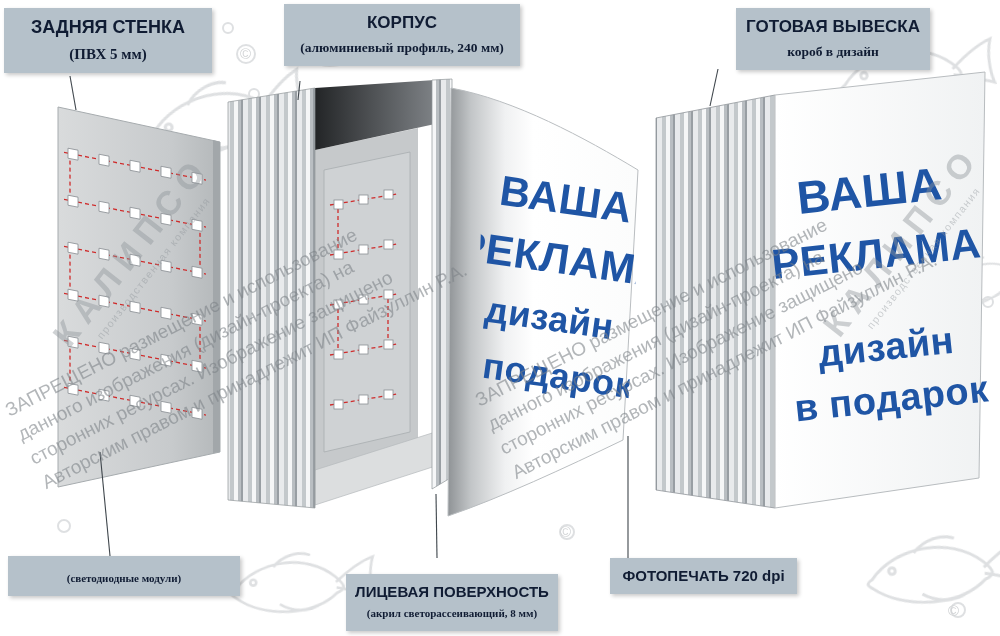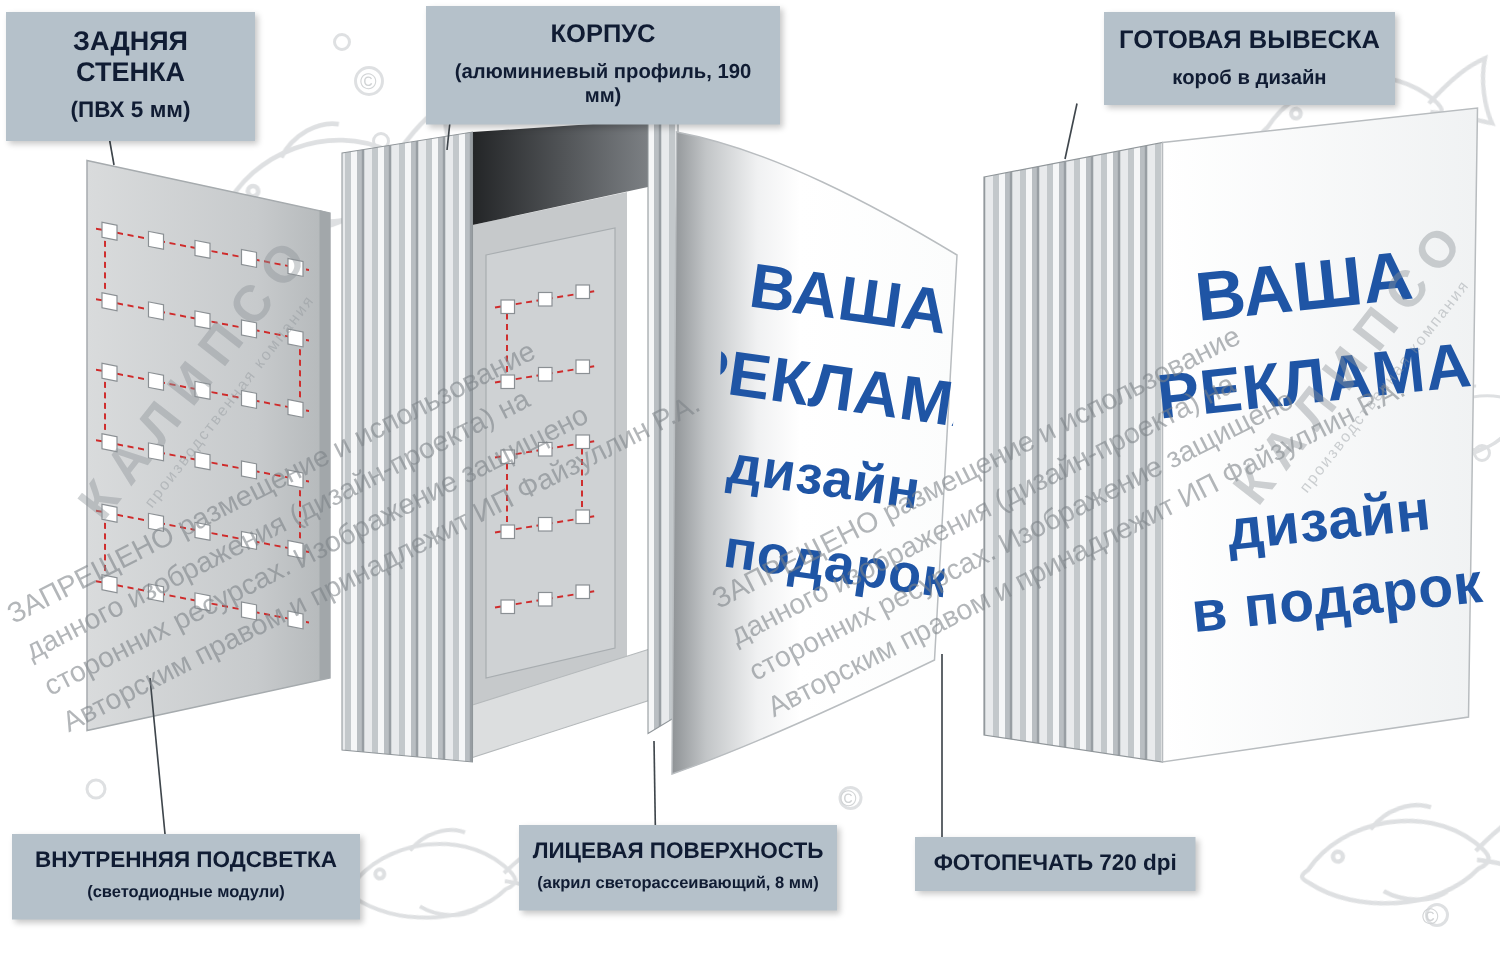--- a/index.html
+++ b/index.html
@@ -3,21 +3,21 @@
 <meta charset="utf-8">
 <style>
   html,body{margin:0;padding:0;background:#fff;font-family:"Liberation Sans",sans-serif;}
   .canvas{position:relative;width:1000px;height:636px;background:#ffffff;overflow:hidden;}
   svg{position:absolute;left:0;top:0;}
   svg text{font-family:"Liberation Sans",sans-serif;}
 
   .label-box{position:absolute;background:#b5c1ca;color:#101c33;text-align:center;
     padding:9px 8px 10px 8px;box-shadow:2px 2px 4px rgba(0,0,0,.22);box-sizing:border-box;}
   .label-title{font-weight:bold;font-size:17px;line-height:1.15;}
-  .label-sub{font-weight:bold;font-size:13.5px;line-height:1.25;margin-top:7px;}
+  .label-sub{font-weight:bold;font-size:13.5px;line-height:1.25;margin-top:7px;font-family:Liberation Serif, serif;}
   .lb-sm .label-title{font-size:15px;}
   .lb-sm .label-sub{font-size:11px;}
   .lb-lg .label-title{font-size:18px;}
   .lb-lg .label-sub{font-size:15px;}
 
   .wm-block{position:absolute;width:640px;transform:rotate(-27deg);color:#7c8287;opacity:.58;
     font-size:19px;line-height:27px;white-space:nowrap;pointer-events:none;}
   .wm-brand{position:absolute;transform:rotate(-52deg);transform-origin:left top;color:#8d9398;
     opacity:.42;pointer-events:none;text-align:center;white-space:nowrap;}
   .wm-brand-name{font-size:34px;font-weight:bold;letter-spacing:9px;}
@@ -231,41 +231,40 @@
 </div>
 <div class="wm-brand" style="left:45px;top:330px;">
   <div class="wm-brand-name">КАЛИПСО</div>
   <div class="wm-brand-sub">производственная компания</div>
 </div>
 <div class="wm-brand" style="left:815px;top:320px;">
   <div class="wm-brand-name">КАЛИПСО</div>
   <div class="wm-brand-sub">производственная компания</div>
 </div>
 
-<div class="label-box lb-lg" style="left:4px;top:8px;width:166px;">
+<div class="label-box lb-lg" style="left:4px;top:8px;width:208px;">
   <div class="label-title">ЗАДНЯЯ СТЕНКА</div>
   <div class="label-sub">(ПВХ 5 мм)</div>
 </div>
 
 <div class="label-box" style="left:284px;top:4px;width:236px;">
   <div class="label-title">КОРПУС</div>
-  <div class="label-sub">(алюминиевый профиль, 190 мм)</div>
+  <div class="label-sub">(алюминиевый профиль, 240 мм)</div>
 </div>
 
 <div class="label-box" style="left:736px;top:8px;width:194px;">
   <div class="label-title">ГОТОВАЯ ВЫВЕСКА</div>
   <div class="label-sub">короб в дизайн</div>
 </div>
 
 <div class="label-box lb-sm" style="left:8px;top:556px;width:232px;">
-  <div class="label-title">ВНУТРЕННЯЯ ПОДСВЕТКА</div>
   <div class="label-sub">(светодиодные модули)</div>
 </div>
 
-<div class="label-box lb-sm" style="left:346px;top:550px;width:212px;">
+<div class="label-box lb-sm" style="left:346px;top:574px;width:212px;">
   <div class="label-title">ЛИЦЕВАЯ ПОВЕРХНОСТЬ</div>
   <div class="label-sub">(акрил светорассеивающий, 8 мм)</div>
 </div>
 
 <div class="label-box lb-sm" style="left:610px;top:558px;width:187px;">
   <div class="label-title">ФОТОПЕЧАТЬ 720 dpi</div>
 </div>
 
 </div>
 

